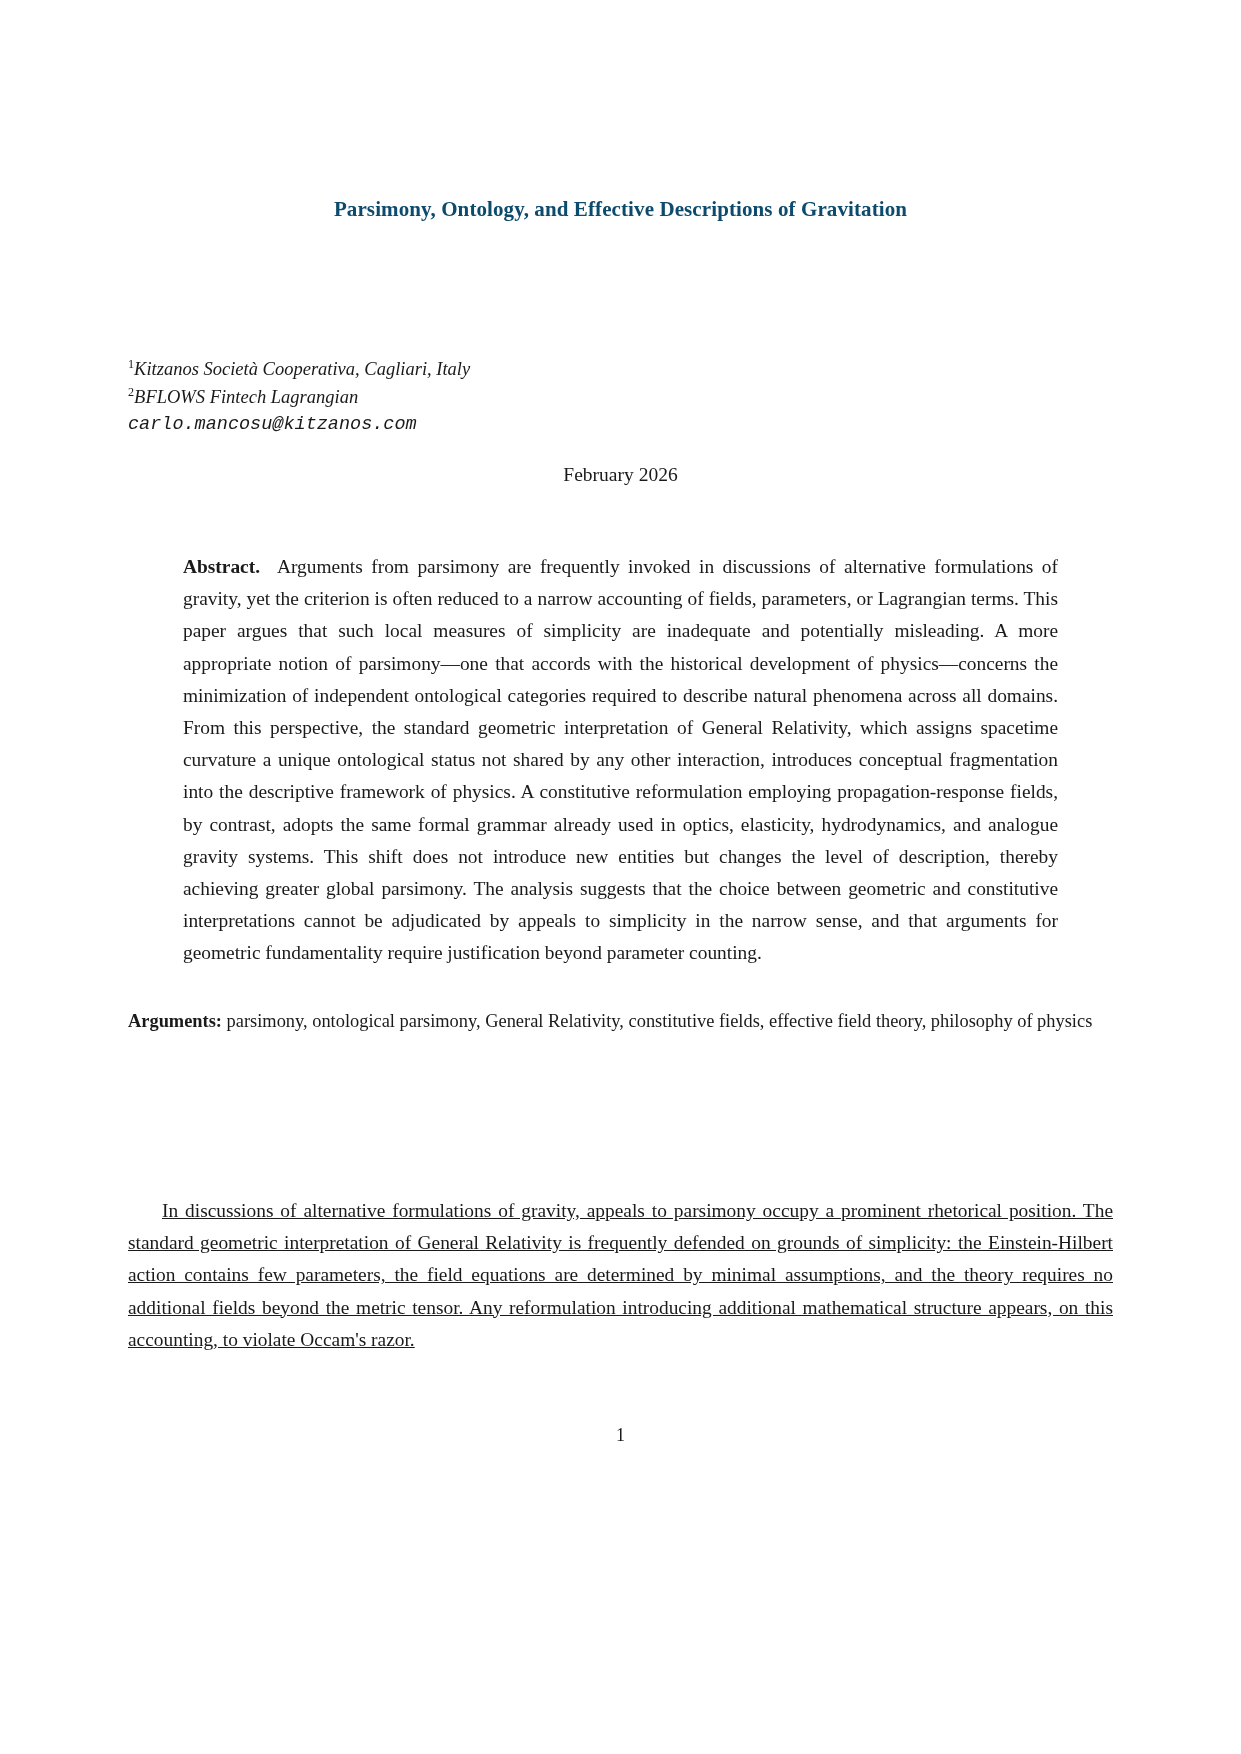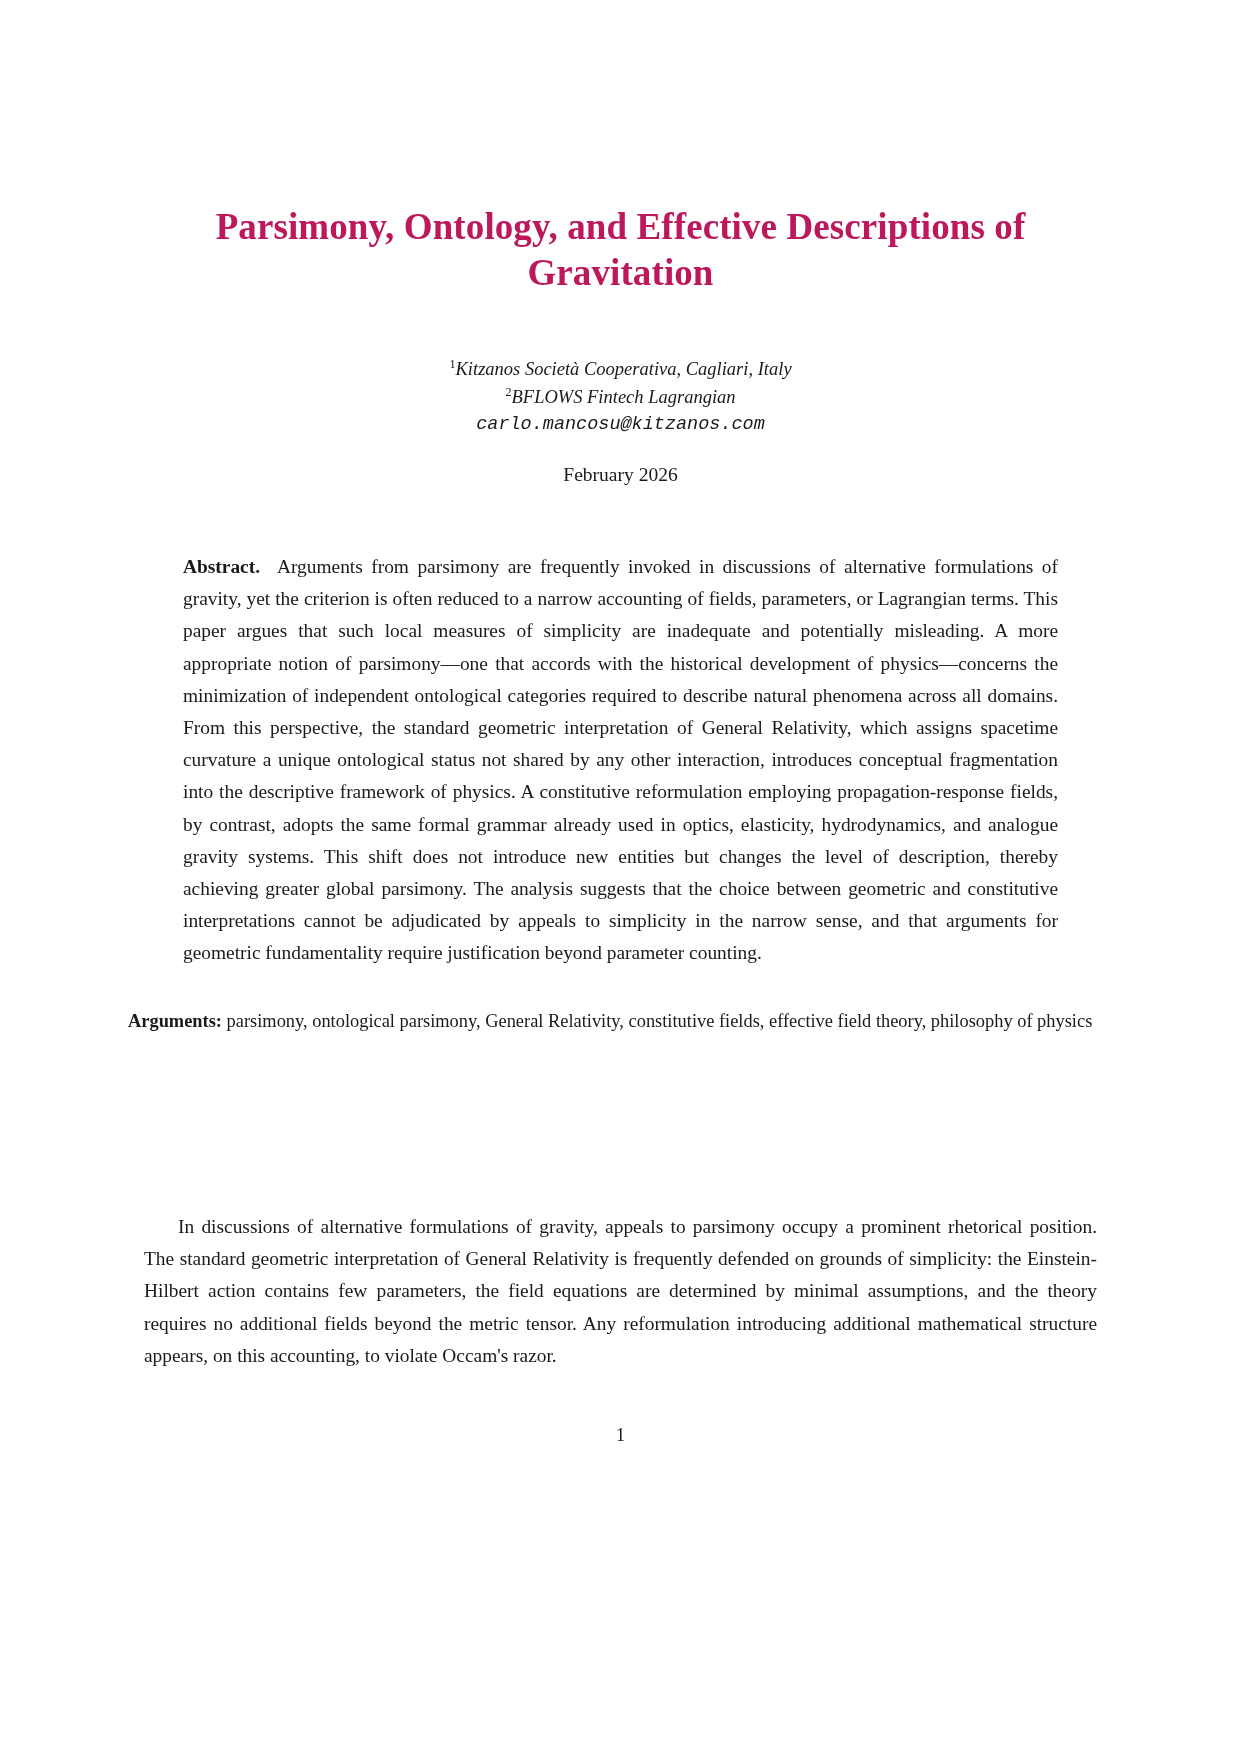--- a/index.html
+++ b/index.html
@@ -23,26 +23,26 @@
 
   
   .title-block {
     position: absolute;
     left: 128px;
     right: 128px;
     top: 192px;
     text-align: center;
   }
   .paper-title {
-    font-size: 37px;
+    font-size: 21px;
     font-weight: bold;
     line-height: 1.25;
     letter-spacing: 0.1px;
-    margin: 12px;
-    color: #be185d;
+    margin: 4px;
+    color: #0c4a6e;
   }
 
   .author-line {
     position: absolute;
     left: 128px;
     right: 128px;
     top: 298px;
     text-align: center;
     font-size: 21px;
     line-height: 1.3;
@@ -51,21 +51,20 @@
     font-size: 0.62em;
     vertical-align: super;
     line-height: 0;
   }
 
   .affiliations {
     position: absolute;
     left: 128px;
     right: 128px;
     top: 355px;
-    text-align: center;
     font-style: italic;
     font-size: 18.5px;
     line-height: 1.52;
   }
   .affiliations .aff sup {
     font-size: 0.66em;
     vertical-align: super;
     line-height: 0;
     font-style: normal;
   }
@@ -135,22 +134,23 @@
   .section-body {
     position: absolute;
     left: 128px;
     right: 128px;
     top: 1195px;
     text-align: justify;
     font-size: 19.4px;
     line-height: 1.66;
   }
   .section-body p {
-    margin: 16px;
+    margin: 0;
     text-indent: 34px;
+    text-decoration: underline;
   }
 
   
   .page-number {
     position: absolute;
     left: 0;
     right: 0;
     top: 1425px;
     text-align: center;
     font-size: 18px;

